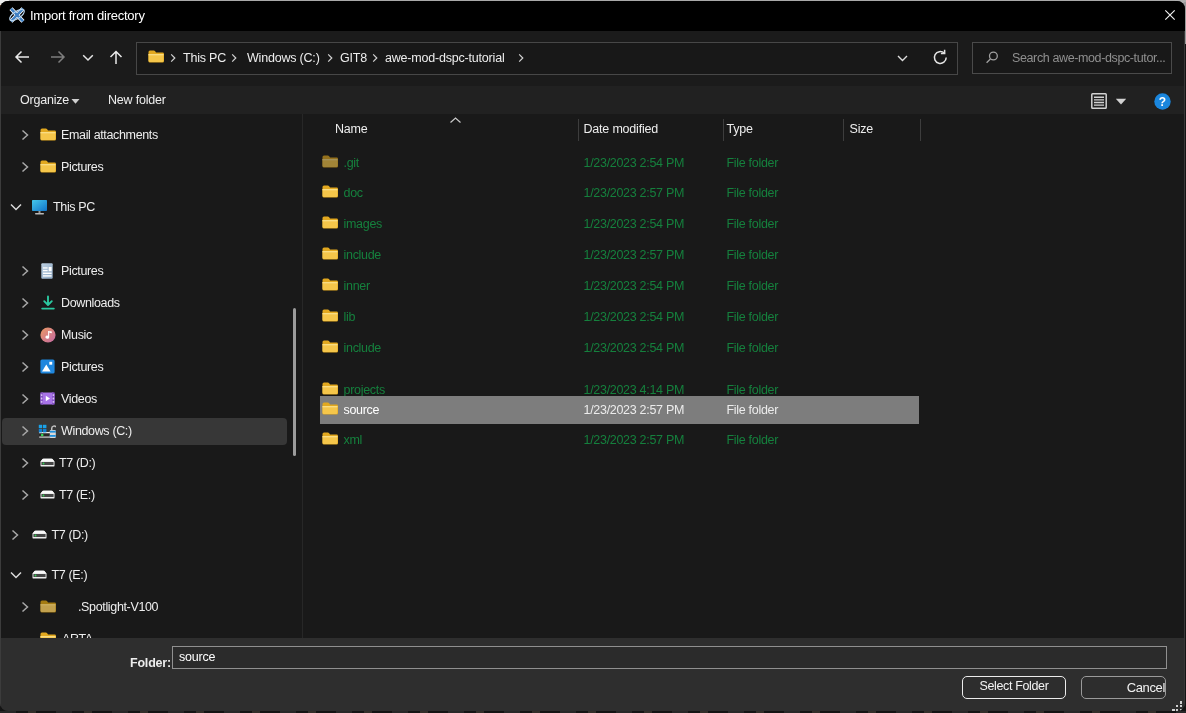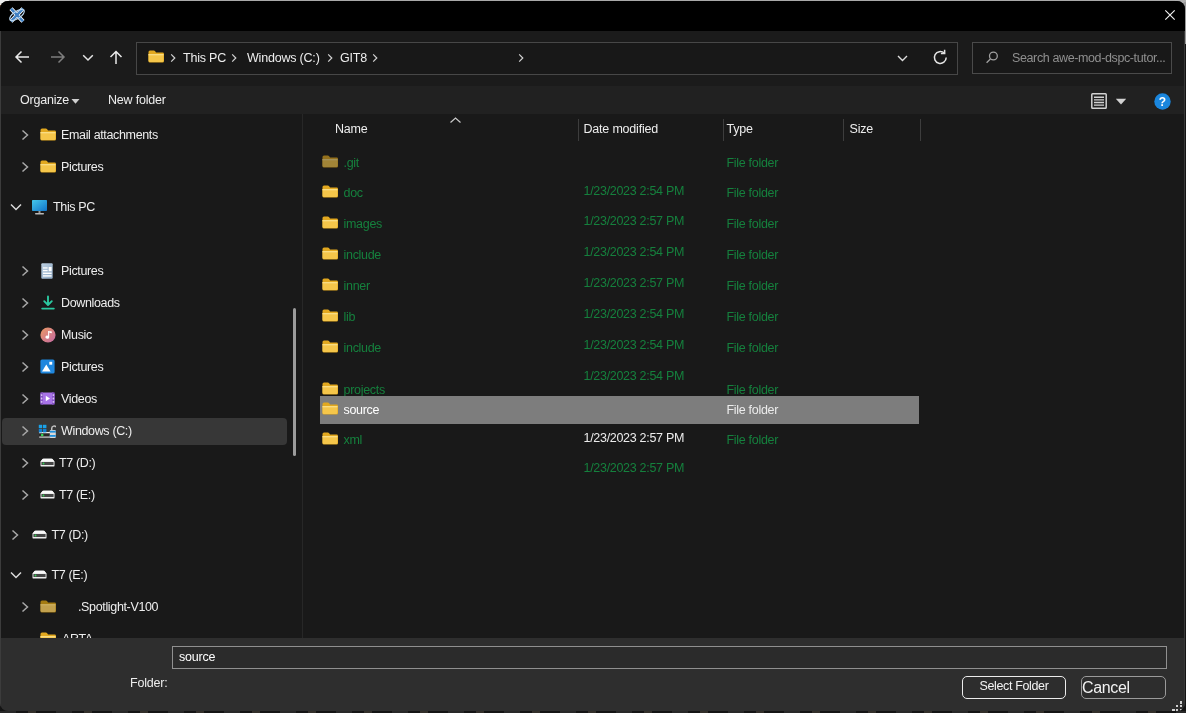--- a/index.html
+++ b/index.html
@@ -7,21 +7,21 @@
   body { position:relative; background:#141414; font-family:"Liberation Sans",sans-serif; }
   .a { position:absolute; }
   .t { position:absolute; color:#ededed; font-size:12.5px; letter-spacing:-0.2px; white-space:nowrap; }
   svg { display:block; overflow:visible; }
   .crumb { position:absolute; top:53px; }
   .srow { position:absolute; left:0; width:303px; height:28px; }
   .srow .lbl { position:absolute; top:50%; transform:translateY(-50%); color:#ededed; font-size:12.5px; letter-spacing:-0.35px; white-space:nowrap; }
   .frow { position:absolute; left:0; width:882px; height:31px; }
   .frow span { position:absolute; top:50%; transform:translateY(-50%); color:#15803d; font-size:12.5px; letter-spacing:-0.3px; white-space:nowrap; }
   .frow .nm { left:40.5px; }
-  .frow .dt { left:280.5px;margin-top:28px; }
+  .frow .dt { left:280.5px; }
   .frow .tp { left:423.5px; }
 </style>
 </head>
 <body>
   <svg width="0" height="0" style="position:absolute">
     <defs>
       <linearGradient id="gfold" x1="0" y1="0" x2="0" y2="1">
         <stop offset="0" stop-color="#dfc284"></stop>
         <stop offset="1" stop-color="#cfae5e"></stop>
       </linearGradient>
@@ -148,20 +148,21 @@
     <div class="a" style="left:0;top:114px;width:1186px;height:523.5px;background:#191919;"></div>
     <div class="a" style="left:0;top:637.5px;width:1186px;height:73.5px;background:#2e2e2e;"></div>
     <div class="a" style="left:0;top:31px;width:1px;height:679px;background:#3c3c3c;"></div>
     <div class="a" style="left:1184px;top:31px;width:1px;height:679px;background:#383838;"></div>
 
     <svg class="a" style="left:8px;top:7px;" width="18" height="16" viewBox="0 0 18 16">
       <path d="M3 1.6 L15 14.4 M15 1.6 L3 14.4" stroke="#ffffff" stroke-width="4.2" fill="none"></path>
       <path d="M3 1.6 L15 14.4 M15 1.6 L3 14.4" stroke="#4181c4" stroke-width="2.6" fill="none"></path>
       <ellipse cx="9" cy="8" rx="8.4" ry="3.6" fill="none" stroke="#b7d4ee" stroke-width="1.2" transform="rotate(-33 9 8)"></ellipse>
     </svg>
+    <div class="t" id="title" style="left:30px;top:0;height:31px;line-height:31px;color:#fff;font-size:13px;letter-spacing:-0.25px;">Import from directory</div>
     <svg class="a" style="left:1165px;top:10px;" width="10" height="10" viewBox="0 0 10 10">
       <path d="M0.3 0.3 L9.7 9.7 M9.7 0.3 L0.3 9.7" stroke="#f2f2f2" stroke-width="1.15" fill="none"></path>
     </svg>
 
     <svg class="a" style="left:13.5px;top:49px;" width="17" height="16" viewBox="0 0 17 16">
         <path d="M2 8 H15 M7.5 2.5 L2 8 L7.5 13.5" stroke="#eaeaea" stroke-width="1.5" fill="none"></path>
       </svg>
     <svg class="a" style="left:48.5px;top:49px;" width="17" height="16" viewBox="0 0 17 16">
         <path d="M15 8 H2 M9.5 2.5 L15 8 L9.5 13.5" stroke="#7e7e7e" stroke-width="1.5" fill="none"></path>
       </svg>
@@ -184,20 +185,21 @@
         <use href="#crumbsep"></use>
       </svg>
     <div class="t" id="bc2" style="left:247px;top:42px;height:32px;line-height:32px;">Windows (C:)</div>
     <svg class="crumb" style="left:326px;" width="8" height="10">
         <use href="#crumbsep"></use>
       </svg>
     <div class="t" id="bc3" style="left:340px;top:42px;height:32px;line-height:32px;">GIT8</div>
     <svg class="crumb" style="left:371px;" width="8" height="10">
         <use href="#crumbsep"></use>
       </svg>
+    <div class="t" id="bc4" style="left:385px;top:42px;height:32px;line-height:32px;">awe-mod-dspc-tutorial</div>
     <svg class="crumb" style="left:517px;" width="8" height="10">
         <use href="#crumbsep"></use>
       </svg>
     <svg class="a" style="left:897px;top:55px;" width="11" height="7" viewBox="0 0 11 7">
         <path d="M1 1 L5.5 5.5 L10 1" stroke="#dedede" stroke-width="1.4" fill="none"></path>
       </svg>
     <svg class="a" style="left:932px;top:49px;" width="17" height="17" viewBox="0 0 17 17">
       <path d="M14.2 8.5 a5.9 5.9 0 1 1 -1.9-4.35" stroke="#e3e3e3" stroke-width="1.5" fill="none"></path>
       <path d="M12.6 0.8 L12.7 4.6 L8.9 4.5" stroke="#e3e3e3" stroke-width="1.5" fill="none"></path>
     </svg>
@@ -454,25 +456,25 @@
       <div class="frow" style="top:310.9px;">
           <svg class="a" style="left:19px;top:7.5px;" width="16" height="13">
             <use href="#folder"></use>
           </svg>
           <span class="nm">xml</span>
           <span class="dt">1/23/2023 2:57 PM</span>
           <span class="tp">File folder</span>
         </div>
     </div>
 
-    <div class="t" id="folderlbl" style="left:130px;top:672px;height:22px;line-height:22px;">Folder:</div>
+    <div class="t" id="folderlbl" style="left:130px;top:652px;height:22px;line-height:22px;font-weight:bold;">Folder:</div>
     <div class="a" style="left:172px;top:645.5px;width:995px;height:23px;background:#2b2b2b;border:1px solid #909090;"></div>
     <div class="t" style="left:179px;top:646px;height:22px;line-height:22px;color:#fff;">source</div>
     <div class="a" id="btn-select" style="left:962px;top:675.5px;width:104px;height:23px;background:#2d2d2d;border:1.5px solid #ececec;border-radius:5px;color:#f2f2f2;font-size:12.5px;letter-spacing:-0.35px;text-align:center;line-height:19px;">Select Folder</div>
-    <div class="a" id="btn-cancel" style="left:1081px;top:675.5px;width:85px;height:23px;background:#2d2d2d;border:1px solid #9a9a9a;border-radius:5px;color:#f2f2f2;font-size:16px;letter-spacing:-0.35px;text-align:left;line-height:21px;">Cancel</div>
+    <div class="a" id="btn-cancel" style="left:1081px;top:675.5px;width:85px;height:23px;background:#2d2d2d;border:1px solid #9a9a9a;border-radius:5px;color:#f2f2f2;font-size:13px;letter-spacing:-0.35px;text-align:right;line-height:21px;">Cancel</div>
 
     <div class="a" style="left:1179.6px;top:701.4px;width:2.2px;height:2.2px;background:#cfcfcf;"></div>
     <div class="a" style="left:1176px;top:705px;width:2.2px;height:2.2px;background:#cfcfcf;"></div>
     <div class="a" style="left:1179.6px;top:705px;width:2.2px;height:2.2px;background:#cfcfcf;"></div>
     <div class="a" style="left:1172.4px;top:708.6px;width:2.2px;height:2.2px;background:#cfcfcf;"></div>
     <div class="a" style="left:1176px;top:708.6px;width:2.2px;height:2.2px;background:#cfcfcf;"></div>
     <div class="a" style="left:1179.6px;top:708.6px;width:2.2px;height:2.2px;background:#cfcfcf;"></div>
   </div>
   </div>
 

